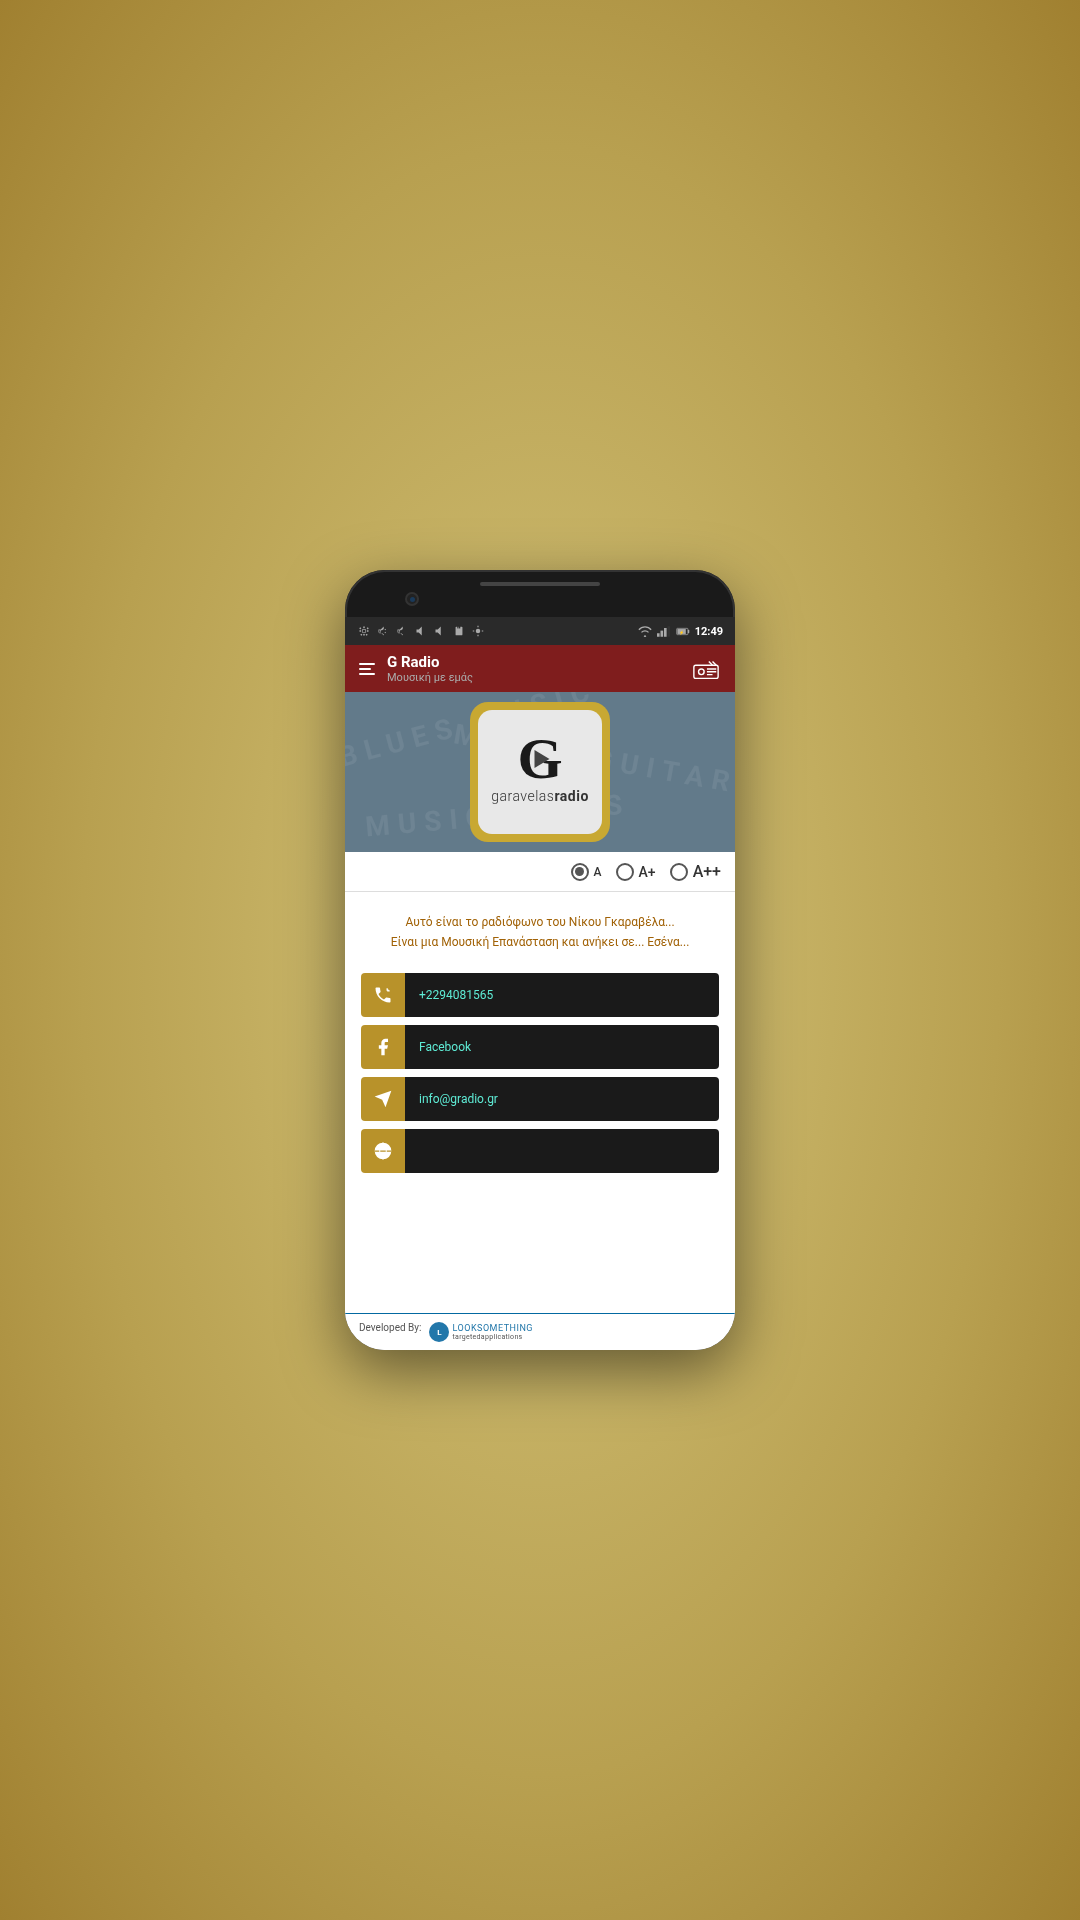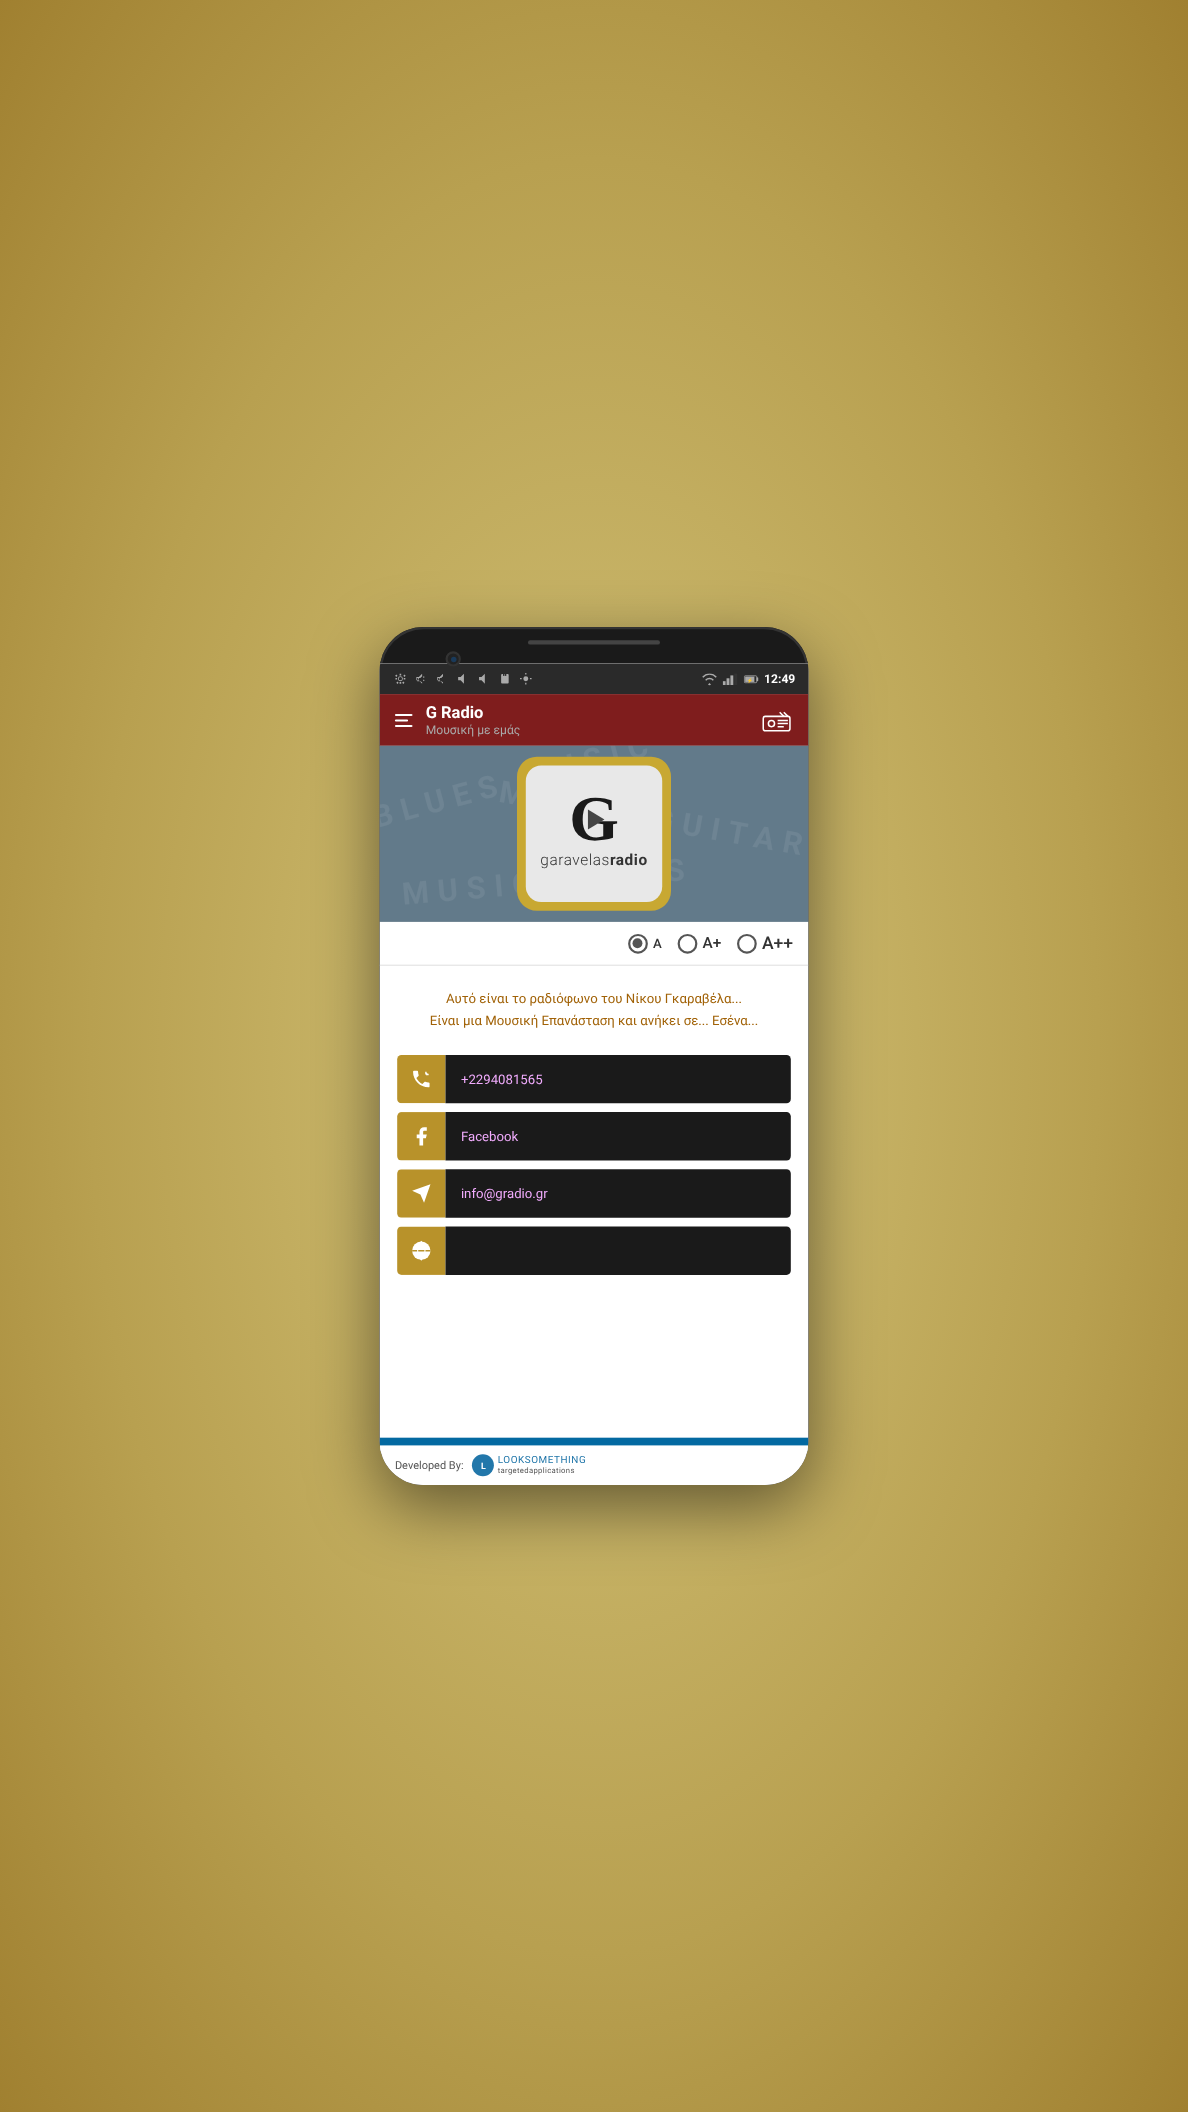--- a/index.html
+++ b/index.html
@@ -55,21 +55,21 @@
       position: absolute;
       top: 3px;
       left: 3px;
       width: 5px;
       height: 5px;
       background: #1a3a5a;
       border-radius: 50%;
     }
 
     .screen {
-      margin-top: 33px;
+      margin-top: 47px;
       flex: 1;
       background: #f0f0f0;
       overflow: hidden;
       display: flex;
       flex-direction: column;
       border-radius: 0 0 28px 28px;
     }
 
     
     .status-bar {
@@ -314,32 +314,31 @@
       fill: white;
     }
 
     .contact-text-box {
       flex: 1;
       background: #1a1a1a;
       height: 48px;
       display: flex;
       align-items: center;
       padding: 0 14px;
-      color: #f0abfc;
+      color: #5eead4;
       font-size: 12px;
     }
 
     
     .footer {
       background: white;
       padding: 8px 14px;
       display: flex;
-      align-items: center;
       gap: 8px;
-      border-top: 7px solid #0369a1;
+      border-top: 1px solid #0369a1;
     }
 
     .footer-dev-text {
       font-size: 10px;
       color: #555;
     }
 
     .footer-logo {
       display: flex;
       align-items: center;

